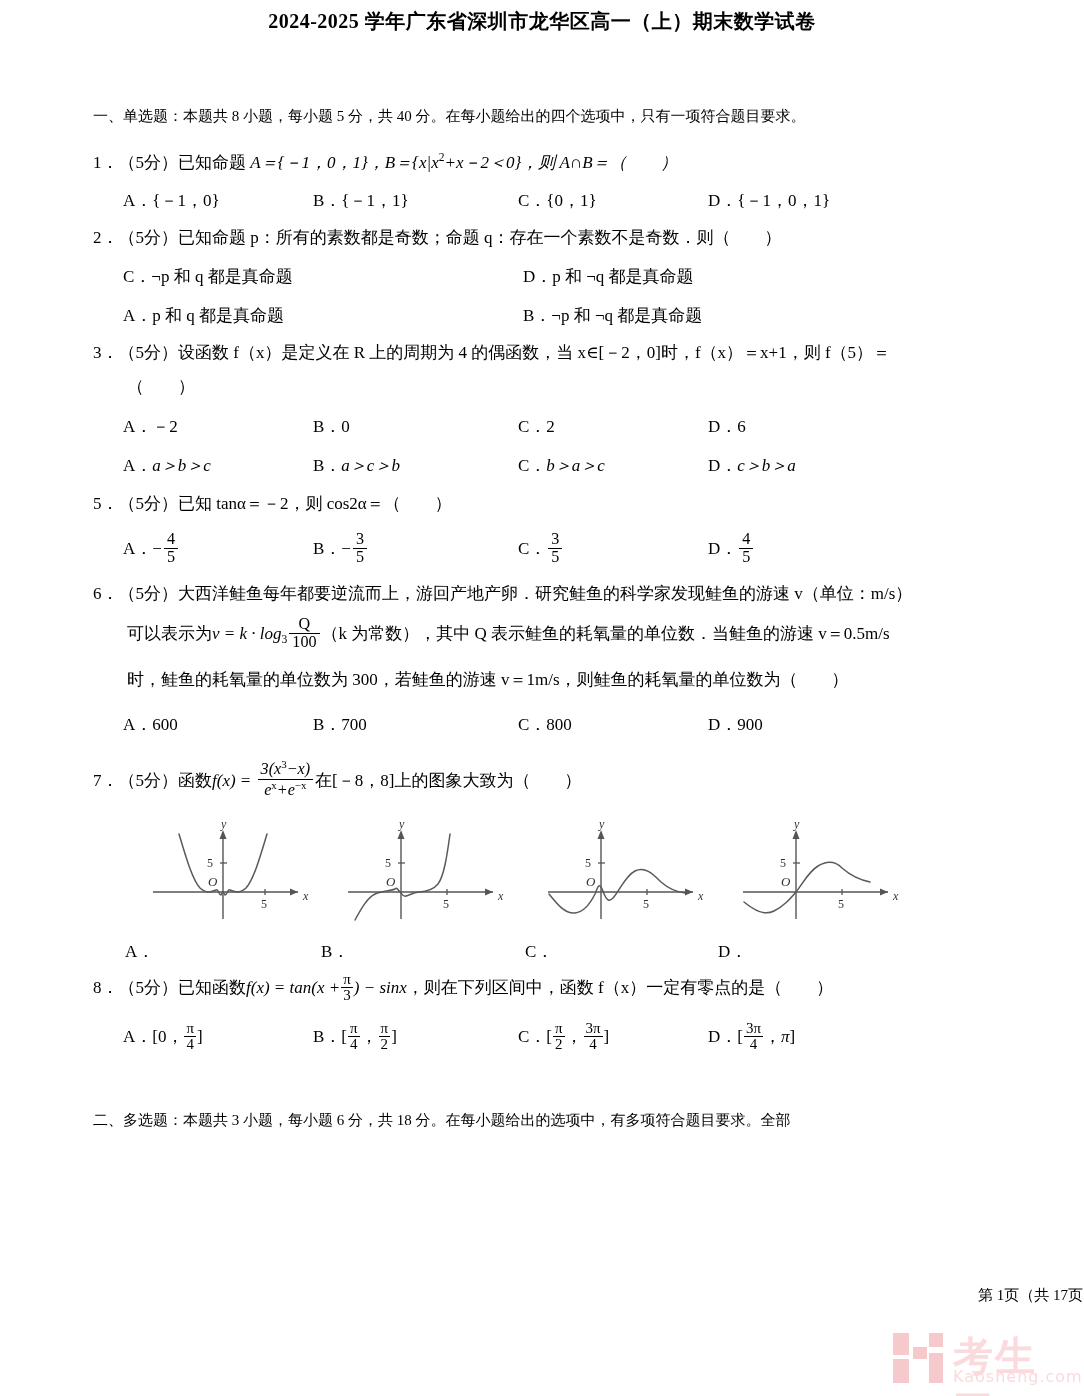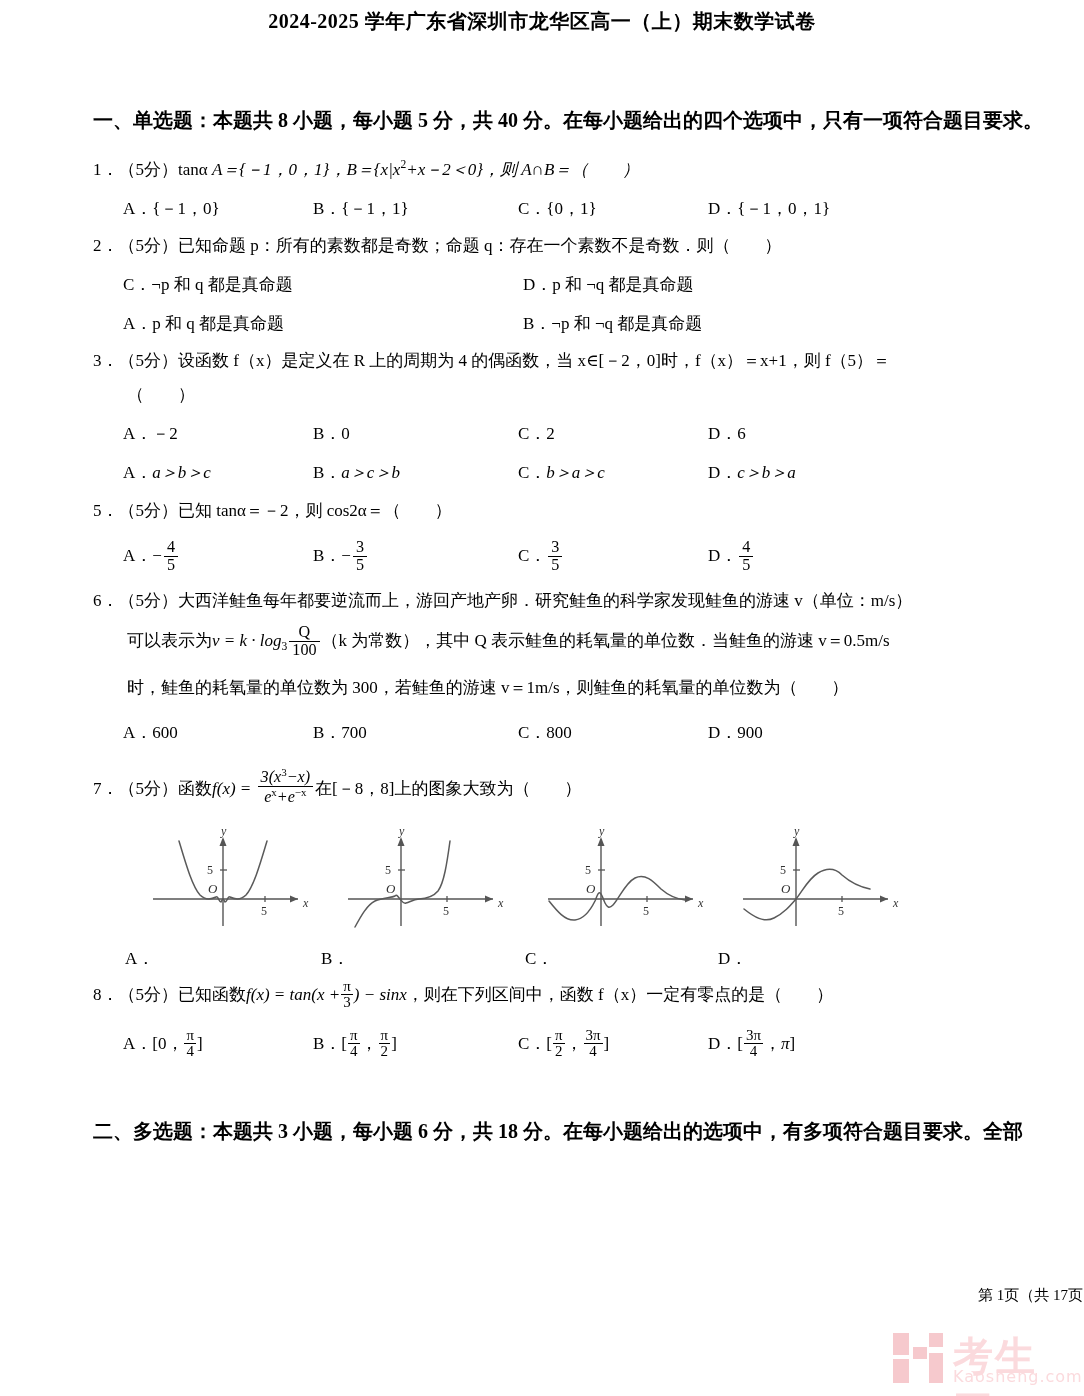--- a/index.html
+++ b/index.html
@@ -12,21 +12,21 @@
 
   .title{
     position:absolute;top:8px;left:0;width:1084px;text-align:center;
     font-size:20px;font-weight:bold;letter-spacing:0.5px;
     font-family:"Liberation Serif","DejaVu Serif",serif;
   }
 
   .body-area{position:absolute;left:93px;top:105px;width:905px;}
 
   .sec-head{
-    font-size:20px;font-weight:bold;line-height:1.5;
+    font-size:15px;font-weight:normal;line-height:1.5;
     margin-bottom:13px;white-space:nowrap;letter-spacing:0px;
   }
 
   .q{font-size:17px;line-height:34px;margin-bottom:3px;}
   .q-stem{display:block;}
   .q-stem2{display:block;padding-left:34px;}
   .opts{display:block;padding-left:30px;margin-top:4px;}
   .opt{display:inline-block;vertical-align:middle;}
 
   
@@ -80,21 +80,21 @@
 <div class="page">
 
   <div class="title">2024-2025 学年广东省深圳市龙华区高一（上）期末数学试卷</div>
 
   <div class="body-area">
 
     <div class="sec-head">一、单选题：本题共 8 小题，每小题 5 分，共 40 分。在每小题给出的四个选项中，只有一项符合题目要求。</div>
 
     <div class="q">
       <span class="q-stem">
-        <span>1．</span><span>（5分）</span><span>tanα </span><i class="v">A＝{－1，0，1}，</i><i class="v">B＝{x|x</i><sup>2</sup><i class="v">+x－2＜0}，则 </i><i class="v">A∩B＝（　　）</i>
+        <span>1．</span><span>（5分）</span><span>已知命题 </span><i class="v">A＝{－1，0，1}，</i><i class="v">B＝{x|x</i><sup>2</sup><i class="v">+x－2＜0}，则 </i><i class="v">A∩B＝（　　）</i>
       </span>
       <span class="opts">
         <span class="opt w1"><span>A．</span><span>{－1，0}</span></span><span class="opt w2"><span>B．</span><span>{－1，1}</span></span><span class="opt w3"><span>C．</span><span>{0，1}</span></span><span class="opt w4"><span>D．</span><span>{－1，0，1}</span></span>
       </span>
     </div>
 
     <div class="q">
       <span class="q-stem">
         <span>2．</span><span>（5分）</span><span>已知命题 p：所有的素数都是奇数；命题 q：存在一个素数不是奇数．则（　　）</span>
       </span>

